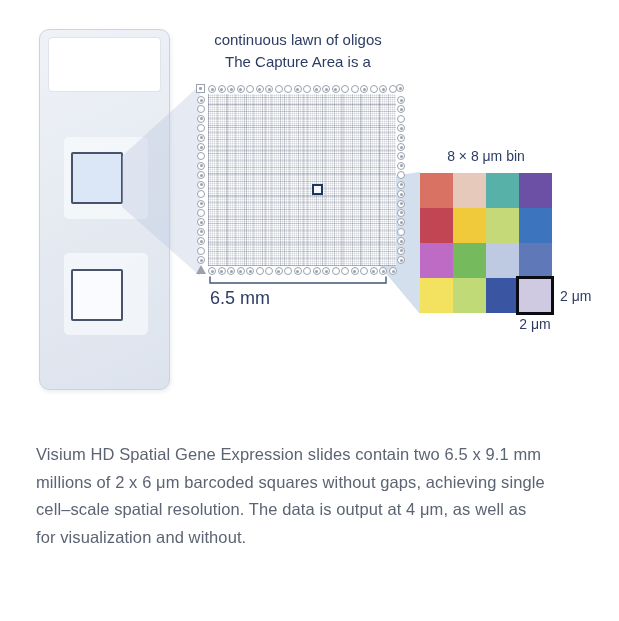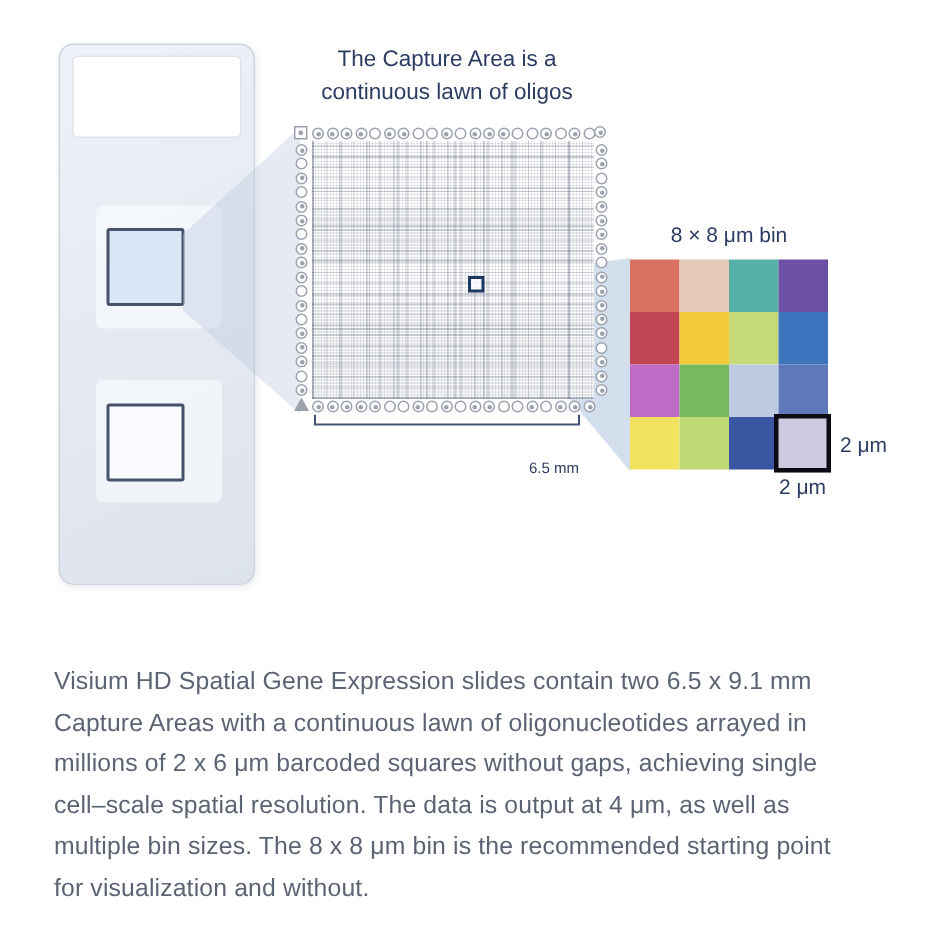--- a/index.html
+++ b/index.html
@@ -65,22 +65,22 @@
     position:absolute;left:196px;top:265px;width:0;height:0;
     border-left:5px solid transparent;border-right:5px solid transparent;
     border-bottom:9px solid #9ba2ae;
   }
   .highlight-square{
     position:absolute;left:312px;top:184px;width:11px;height:11px;box-sizing:border-box;
     border:2px solid #1c3860;background:rgba(250,252,255,0.85);z-index:4;
   }
   
   .measure-label{
-    position:absolute;left:210px;top:288px;width:176px;text-align:right;
-    color:#2c3c63;font-size:10px;margin-top:19px;
+    position:absolute;left:210px;top:288px;width:176px;text-align:left;
+    color:#2c3c63;font-size:18px;
   }
   
   .bin-title{
     position:absolute;left:412px;top:148px;width:148px;text-align:center;
     color:#2c3c63;font-size:14px;
   }
   .bin-grid{
     position:absolute;left:420px;top:173px;width:132px;height:140px;
     display:grid;grid-template-columns:repeat(4,33px);grid-template-rows:repeat(4,35px);
     z-index:3;
@@ -115,22 +115,22 @@
     <div class="capture-square s1"></div>
     <div class="capture-square s2"></div>
   </div>
 
   <svg class="beams" width="619" height="621">
     <polygon points="122,156 200,85 200,276 122,207" fill="rgba(186,201,223,0.38)"></polygon>
     <polygon points="321,186 420,172 420,314 321,196" fill="rgba(158,183,214,0.45)"></polygon>
   </svg>
 
   <div class="grid-caption">
+    <div>continuous lawn of oligos</div>
     <div>The Capture Area is a</div>
-    <div>continuous lawn of oligos</div>
   </div>
 
   <div class="oligo-grid"></div>
   <div id="fiducials">
       <span class="fiducial" style="left: 208px; top: 85px;">
         <span class="dot"></span>
       </span>
       <span class="fiducial" style="left: 217.526px; top: 85px;">
         <span class="dot"></span>
       </span>
@@ -341,20 +341,18 @@
       <div class="bin-cell" style="background: rgb(192, 218, 119);"></div>
       <div class="bin-cell" style="background: rgb(58, 85, 161);"></div>
       <div class="bin-cell" style="background: rgb(208, 201, 226);"></div>
     </div>
   <div class="bin-highlight"></div>
   <div class="um-right">2 μm</div>
   <div class="um-bottom">2 μm</div>
 
   <div class="article">
     <div>Visium HD Spatial Gene Expression slides contain two 6.5 x 9.1 mm</div>
-    <div>Capture Areas with a continuous lawn of oligonucleotides arrayed in</div>
     <div>millions of 2 x 6 μm barcoded squares without gaps, achieving single</div>
     <div>cell–scale spatial resolution. The data is output at 4 μm, as well as</div>
-    <div>multiple bin sizes. The 8 x 8 μm bin is the recommended starting point</div>
     <div>for visualization and without.</div>
   </div>
 
 </div>
 
 </body></html>

